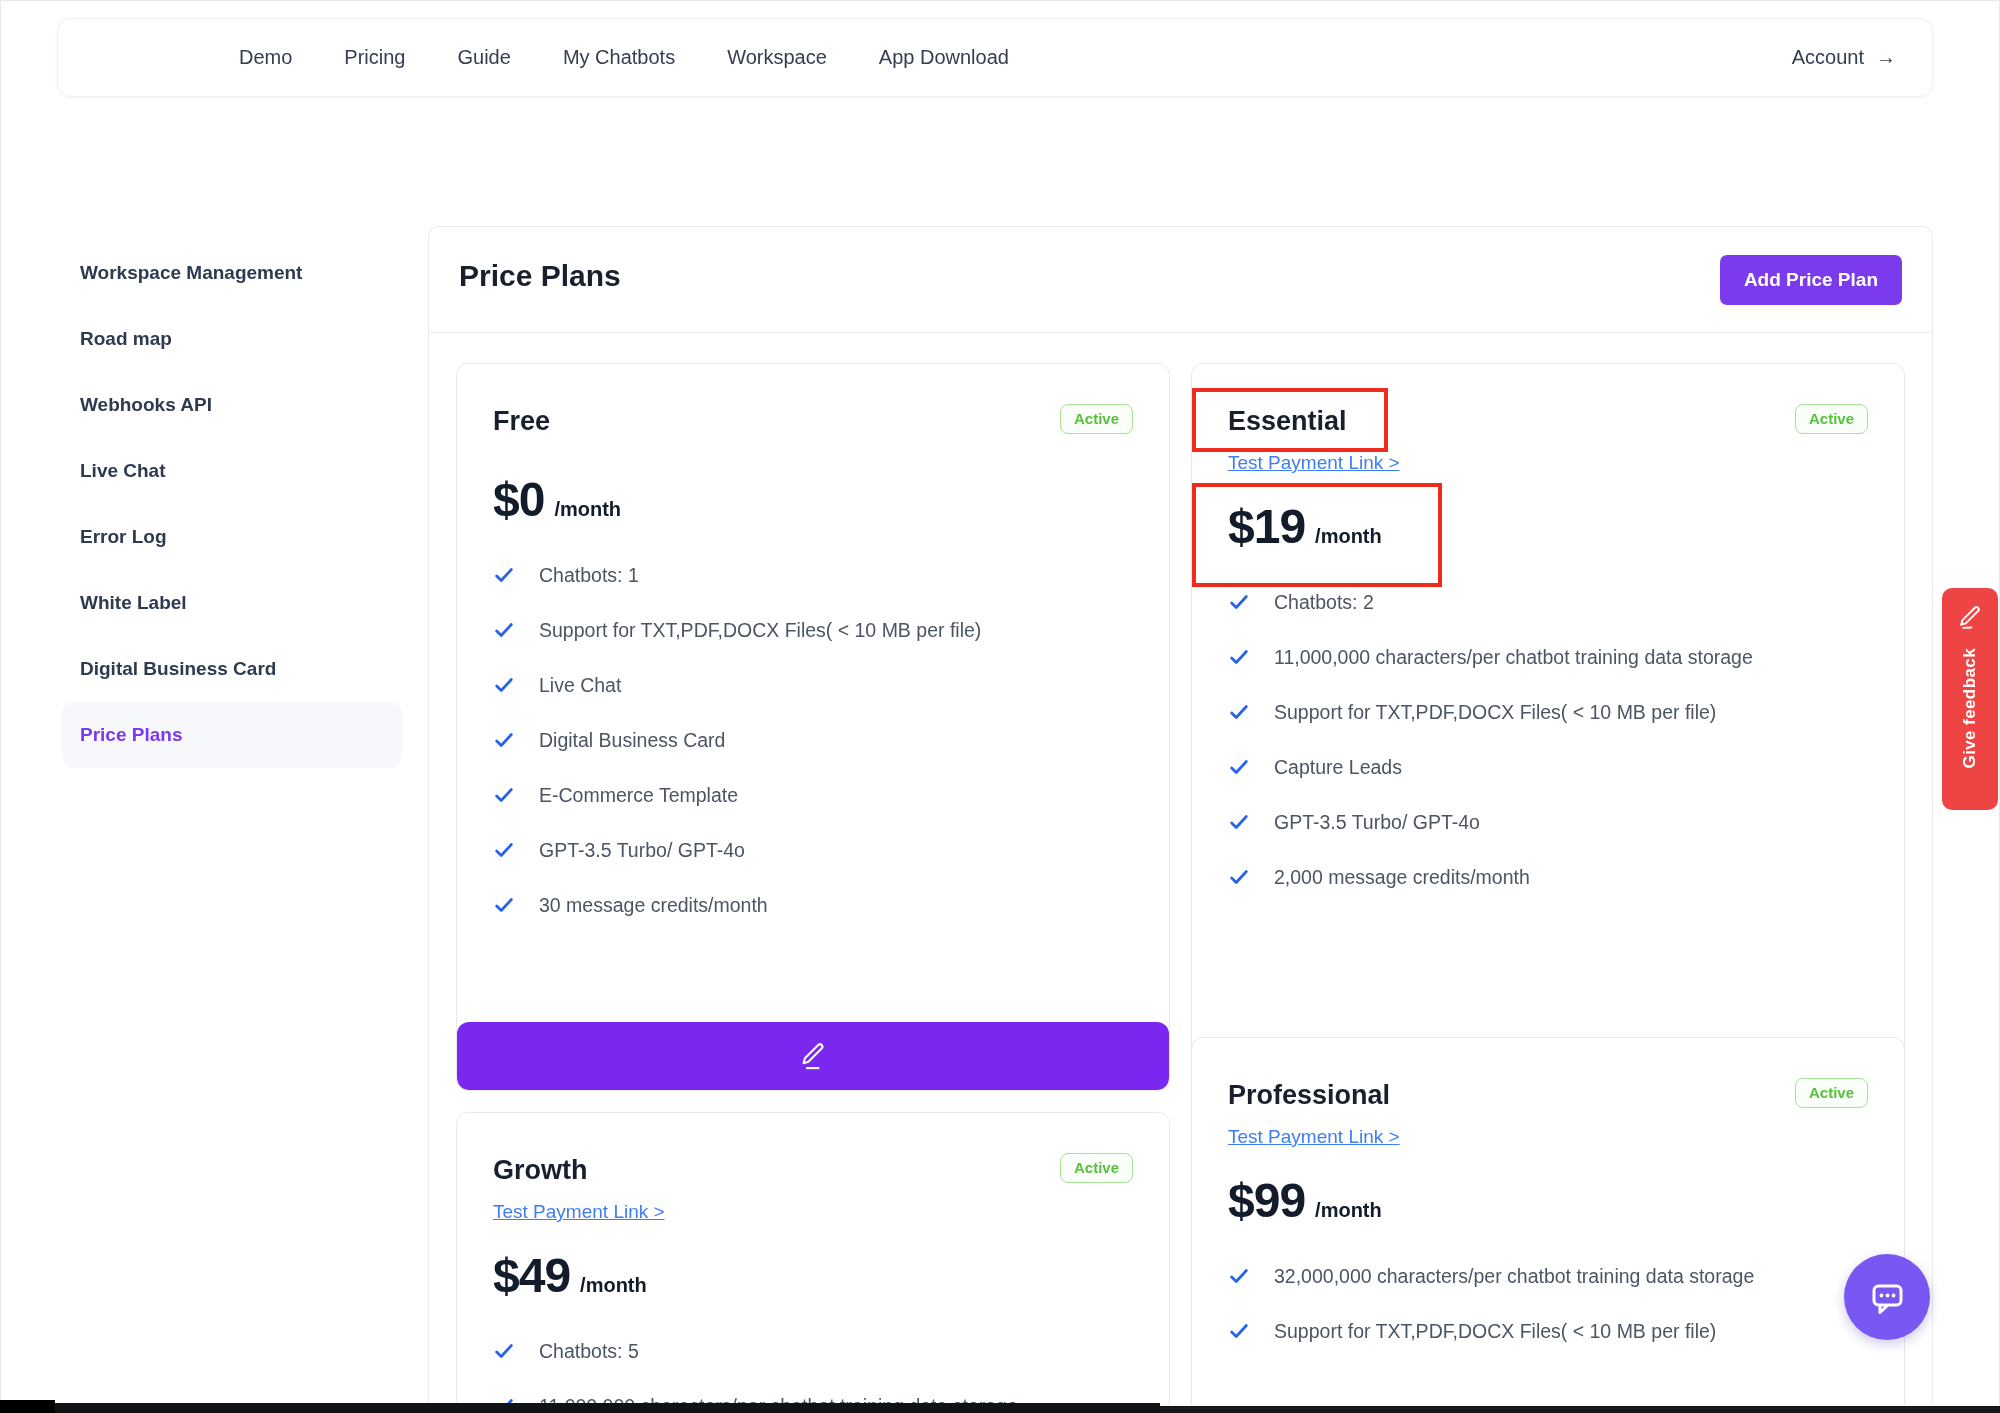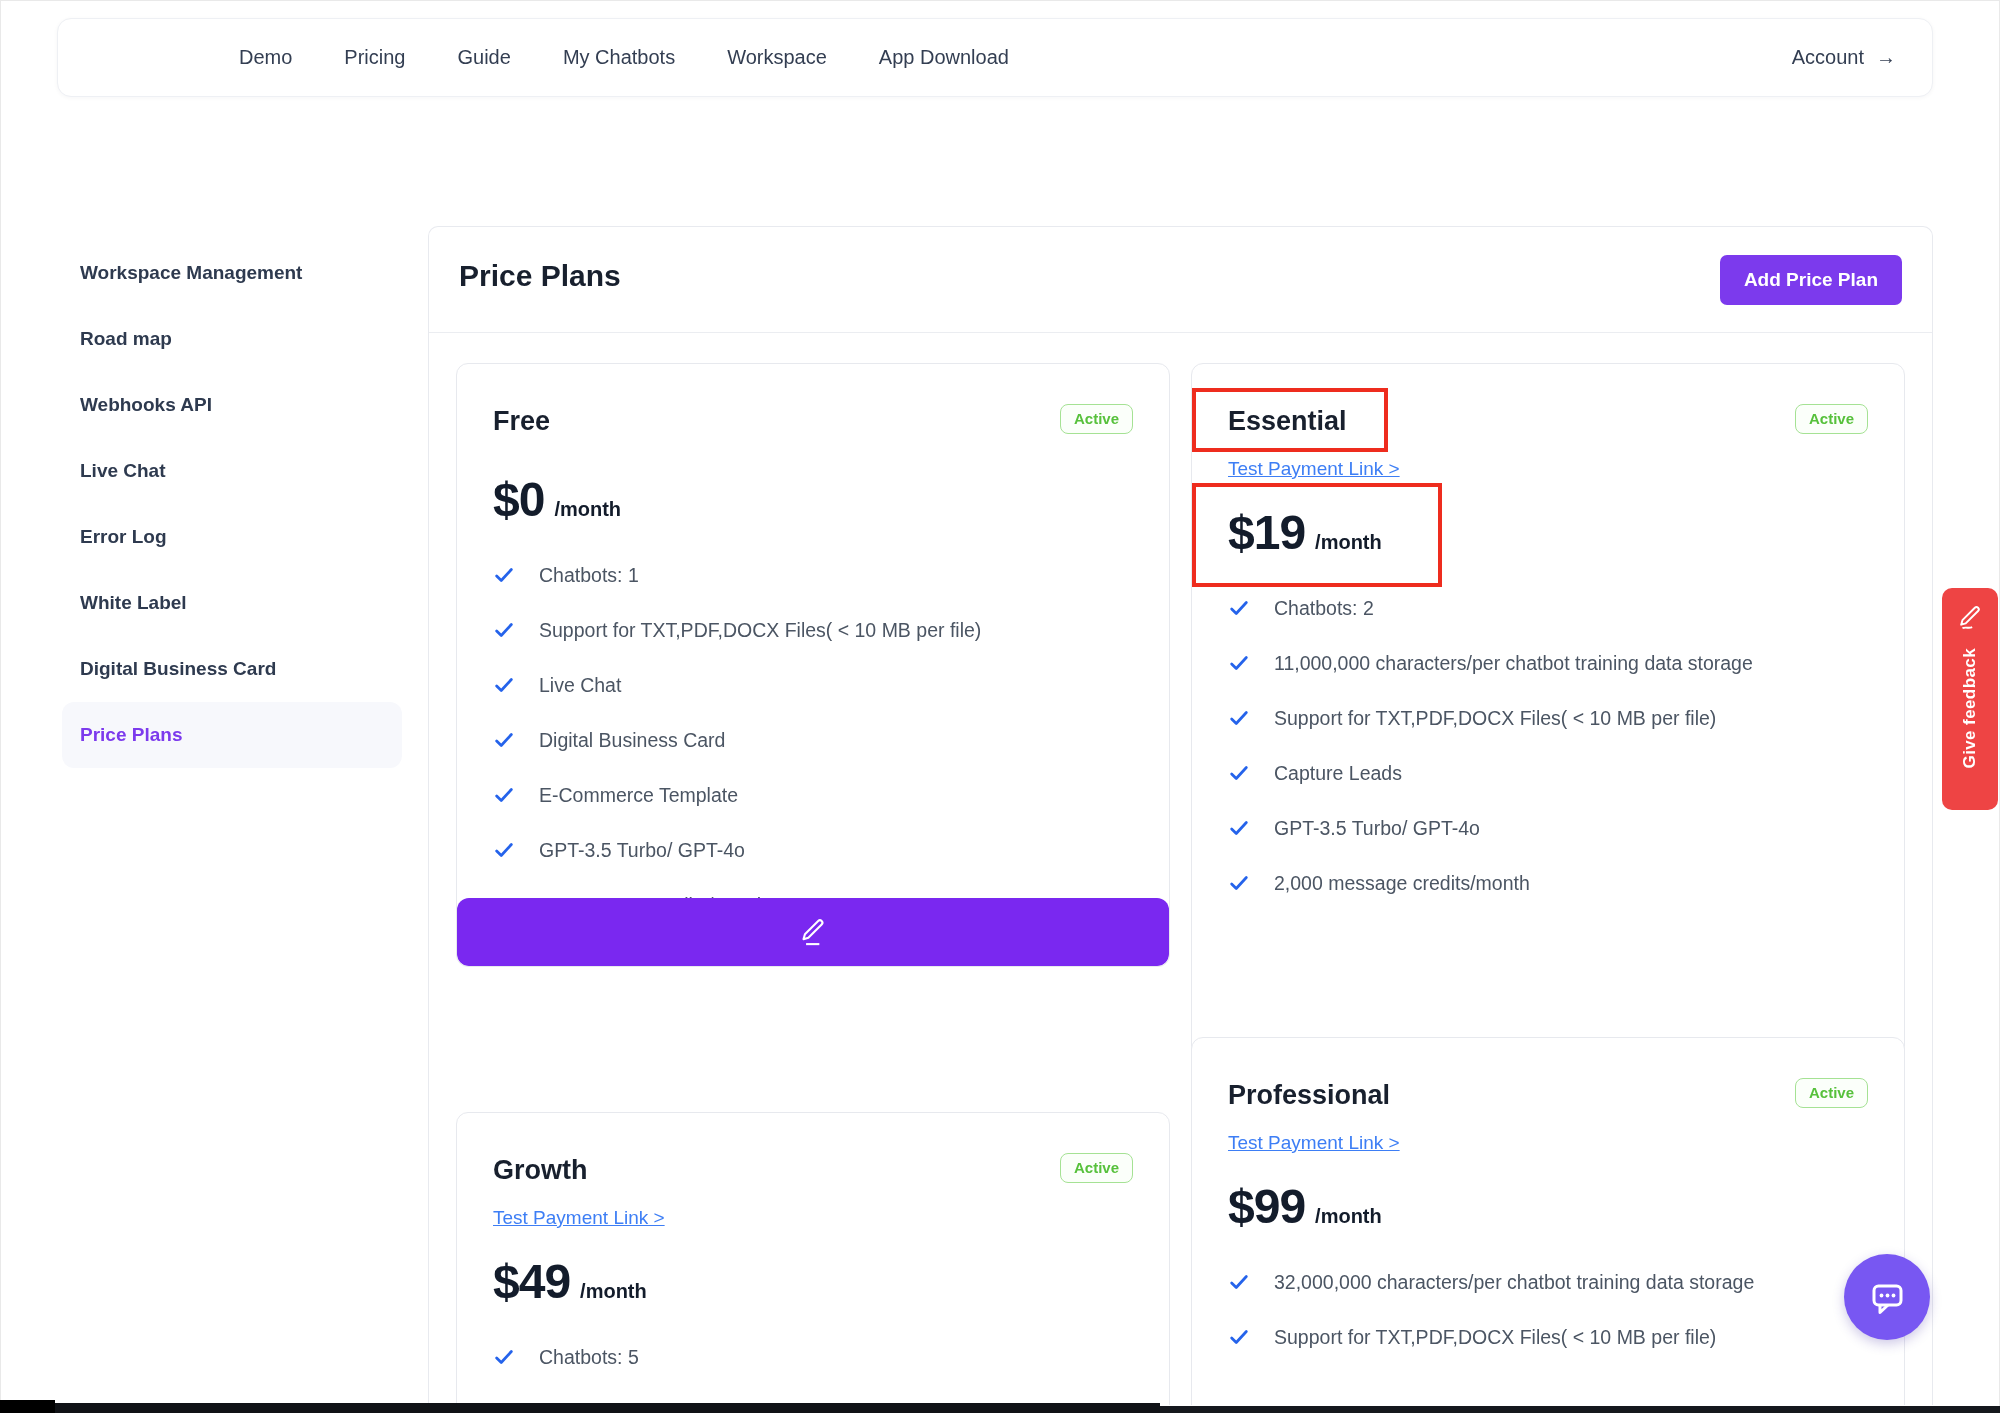--- a/index.html
+++ b/index.html
@@ -32,29 +32,29 @@
          border:1px solid #e8eaef;border-bottom:none;border-radius:10px 10px 0 0;overflow:hidden;}
   .panel-head{position:relative;height:105px;border-bottom:1px solid #ebedf1;}
   .panel-title{position:absolute;left:30px;top:32px;font-size:30px;font-weight:800;color:#18202e;}
   .add-btn{position:absolute;right:30px;top:28px;height:50px;padding:0 24px;background:#7c3aed;
            color:#fff;font-size:19px;font-weight:700;border:none;border-radius:7px;cursor:pointer;
            font-family:"Liberation Sans",sans-serif;}
 
   
   .plan-card{position:absolute;border:1px solid #e7e9ee;border-radius:12px;background:#fff;
              box-sizing:border-box;padding:40px 36px;overflow:hidden;}
-  #card-free{left:27px;top:136px;width:714px;height:604px;}
+  #card-free{left:27px;top:136px;width:714px;height:728px;}
   #card-essential{left:762px;top:136px;width:714px;height:788px;}
   #card-growth{left:27px;top:885px;width:714px;height:560px;}
   #card-professional{left:762px;top:810px;width:714px;height:640px;}
   .card-top{display:flex;justify-content:space-between;align-items:flex-start;}
   .plan-name{font-size:27px;font-weight:800;color:#18202e;line-height:34px;}
   .status-badge{border:1.5px solid #a5e294;background:#fbfffa;color:#57c13c;font-size:15px;
                 font-weight:600;padding:5px 13px;border-radius:8px;line-height:18px;text-align:right;}
-  .pay-link{display:inline-block;margin-top:16px;color:#3d7ef5;font-size:19px;
+  .pay-link{display:inline-block;margin-top:10px;color:#3d7ef5;font-size:19px;
             text-decoration:underline;font-weight:500;cursor:pointer;line-height:29px;text-align:center;}
   .price-row{display:flex;align-items:baseline;gap:10px;}
   .price-row.no-link{margin-top:34px;}
   .price-row.with-link{margin-top:22px;}
   .price{font-size:48px;font-weight:800;color:#131c2b;letter-spacing:-1px;}
   .period{font-size:20px;font-weight:700;color:#131c2b;}
   .features{list-style:none;margin:36px 0 0 0;padding:0;}
   .feature{display:flex;align-items:flex-start;gap:24px;margin-bottom:31px;font-size:19.5px;
            color:#4b5563;line-height:24px;}
   .feature svg{flex:0 0 auto;margin-top:1px;}

